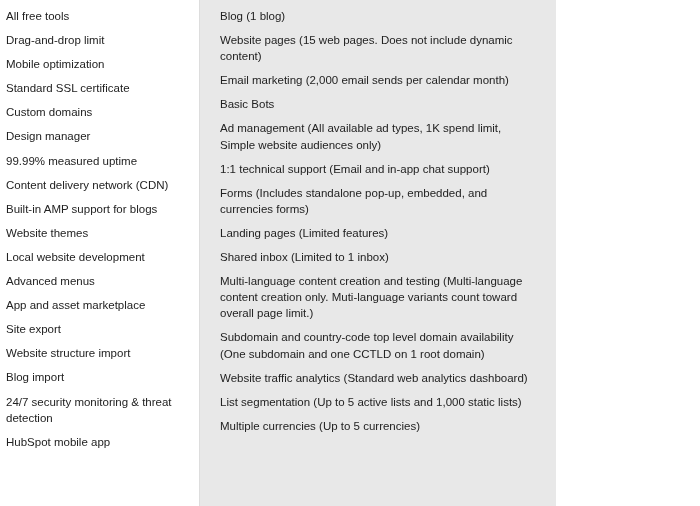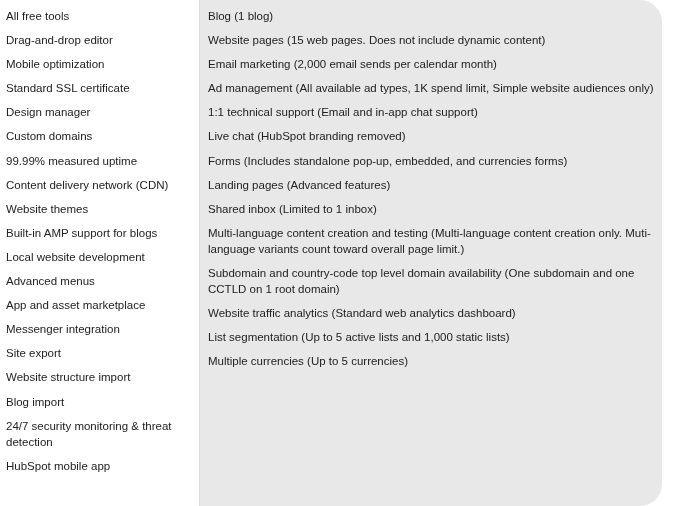--- a/index.html
+++ b/index.html
@@ -10,88 +10,86 @@
     body {
       font-family: Arial, sans-serif;
       font-size: 12px;
       background: #fff;
       width: 700px;
       height: 506px;
       overflow: hidden;
     }
     .container {
       display: flex;
-      width: 662px;
+      width: 556px;
       height: 506px;
       overflow: hidden;
-      border-radius: 22px;
     }
     .left-panel {
       width: 200px;
       min-width: 200px;
       background: #fff;
       border-right: 1px solid #ddd;
       overflow-y: auto;
       padding: 4px 0;
     }
     .left-item {
       padding: 4px 6px;
       font-size: 11.5px;
       color: #222;
       line-height: 1.4;
       border-bottom: none;
     }
     .right-panel {
       flex: 1;
       background: #e8e8e8;
       overflow-y: auto;
-      padding: 4px 4px;
+      padding: 4px 16px;
     }
     .right-item {
       padding: 4px 4px;
       font-size: 11.5px;
       color: #222;
       line-height: 1.4;
       border-bottom: none;
     }
   </style>
 </head>
 <body>
 
 <div class="container">
   <div class="left-panel" id="left-panel">
   <div class="left-item">All free tools</div>
-      <div class="left-item">Drag-and-drop editor</div>
+      <div class="left-item">Drag-and-drop limit</div>
       <div class="left-item">Mobile optimization</div>
       <div class="left-item">Standard SSL certificate</div>
+      <div class="left-item">Custom domains</div>
       <div class="left-item">Design manager</div>
-      <div class="left-item">Custom domains</div>
       <div class="left-item">99.99% measured uptime</div>
       <div class="left-item">Content delivery network (CDN)</div>
+      <div class="left-item">Built-in AMP support for blogs</div>
       <div class="left-item">Website themes</div>
-      <div class="left-item">Built-in AMP support for blogs</div>
       <div class="left-item">Local website development</div>
       <div class="left-item">Advanced menus</div>
       <div class="left-item">App and asset marketplace</div>
-      <div class="left-item">Messenger integration</div>
       <div class="left-item">Site export</div>
       <div class="left-item">Website structure import</div>
       <div class="left-item">Blog import</div>
       <div class="left-item">24/7 security monitoring &amp; threat detection</div>
       <div class="left-item">HubSpot mobile app</div>
     </div>
   <div class="right-panel" id="right-panel">
   <div class="right-item">Blog (1 blog)</div>
       <div class="right-item">Website pages (15 web pages. Does not include dynamic content)</div>
       <div class="right-item">Email marketing (2,000 email sends per calendar month)</div>
+      <div class="right-item">Basic Bots</div>
       <div class="right-item">Ad management (All available ad types, 1K spend limit, Simple website audiences only)</div>
       <div class="right-item">1:1 technical support (Email and in-app chat support)</div>
-      <div class="right-item">Live chat (HubSpot branding removed)</div>
       <div class="right-item">Forms (Includes standalone pop-up, embedded, and currencies forms)</div>
-      <div class="right-item">Landing pages (Advanced features)</div>
+      <div class="right-item">Landing pages (Limited features)</div>
       <div class="right-item">Shared inbox (Limited to 1 inbox)</div>
       <div class="right-item">Multi-language content creation and testing (Multi-language content creation only. Muti-language variants count toward overall page limit.)</div>
       <div class="right-item">Subdomain and country-code top level domain availability (One subdomain and one CCTLD on 1 root domain)</div>
       <div class="right-item">Website traffic analytics (Standard web analytics dashboard)</div>
       <div class="right-item">List segmentation (Up to 5 active lists and 1,000 static lists)</div>
       <div class="right-item">Multiple currencies (Up to 5 currencies)</div>
     </div>
 </div>
 
 </body></html>

